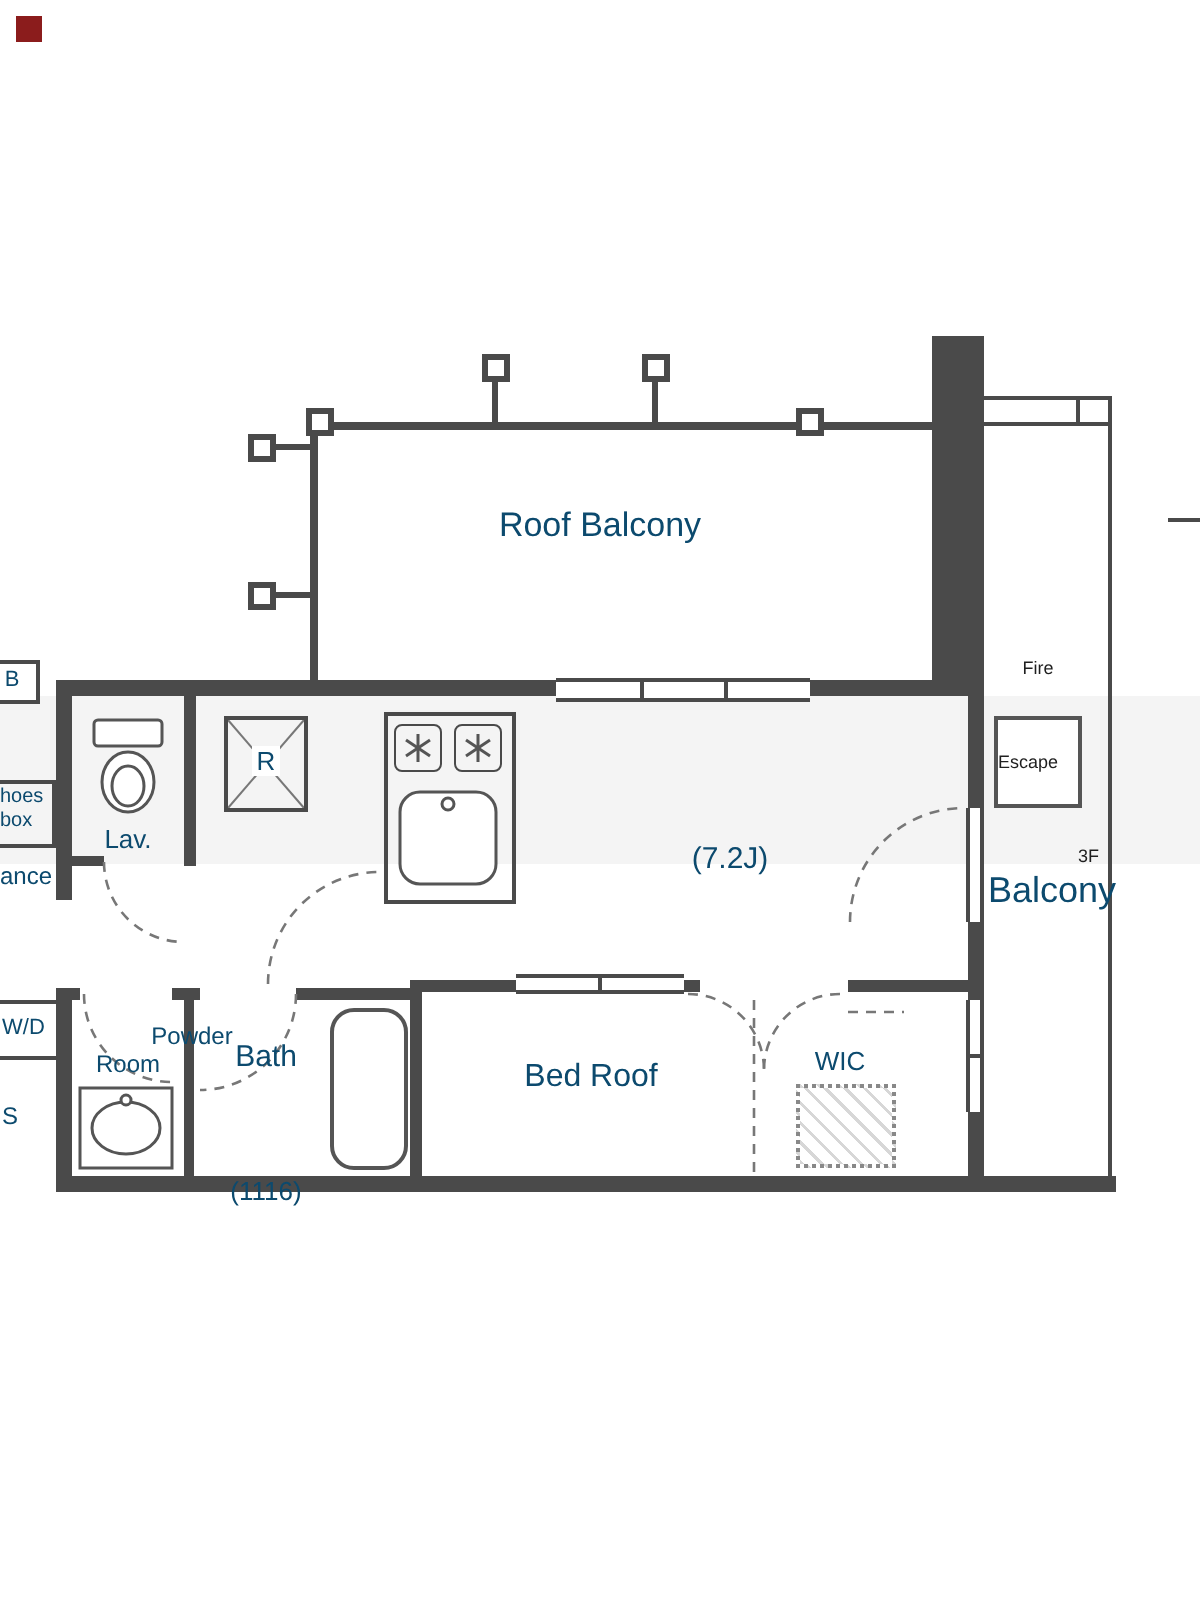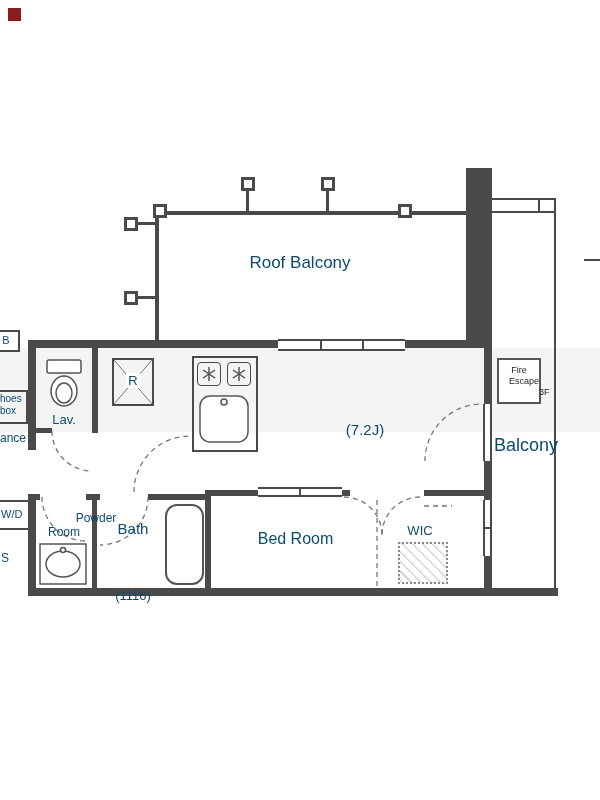--- a/index.html
+++ b/index.html
@@ -81,23 +81,23 @@
   <div class="window" style="left:258px;top:487px;width:84px;height:10px;border-top:2px solid #4a4a4a;border-bottom:2px solid #4a4a4a;"></div>
   <div class="wdiv" style="left:299px;top:487px;width:2px;height:10px;"></div>
 
   <div class="box" style="left:192px;top:356px;width:66px;height:96px;"></div>
   <div class="box" style="left:197px;top:362px;width:24px;height:24px;border-width:1.5px;border-radius:4px;"></div>
   <div class="box" style="left:227px;top:362px;width:24px;height:24px;border-width:1.5px;border-radius:4px;"></div>
   <div class="box" style="left:112px;top:358px;width:42px;height:48px;"></div>
   <div class="box" style="left:-8px;top:330px;width:28px;height:22px;background:#fff;"></div>
   <div class="box" style="left:-14px;top:390px;width:42px;height:34px;"></div>
   <div class="box" style="left:-14px;top:500px;width:44px;height:30px;"></div>
-  <div class="box" style="left:497px;top:358px;width:44px;height:46px;border-color:#555;background:#fff;display:flex;flex-direction:column;justify-content:center;">
+  <div class="box" style="left:497px;top:358px;width:44px;height:46px;border-color:#555;background:#fff;display:flex;flex-direction:column;justify-content:center;gap:36px;">
     <div style="font-size:9px;line-height:11px;text-align:center;">Fire</div>
-    <div style="font-size:9px;line-height:11px;text-align:right;">Escape</div>
+    <div style="font-size:9px;line-height:11px;text-align:left;">Escape</div>
     <div style="font-size:9px;line-height:11px;text-align:center;padding-left:40px;">3F</div>
   </div>
   <div class="hatch" style="left:398px;top:542px;width:50px;height:42px;"></div>
 
   <svg class="layer" width="600" height="800" viewBox="0 0 600 800">
     <g fill="#fff" stroke="#555" stroke-width="1.5">
       <rect x="47" y="360" width="34" height="13" rx="2"></rect>
       <ellipse cx="64" cy="391" rx="13" ry="15"></ellipse>
       <ellipse cx="64" cy="393" rx="8" ry="10"></ellipse>
     </g>
@@ -137,21 +137,21 @@
     <g stroke="#777" stroke-width="1.3" stroke-dasharray="5 4">
       <line x1="377" y1="500" x2="377" y2="586"></line>
       <line x1="424" y1="506" x2="452" y2="506"></line>
     </g>
   </svg>
 
   <div class="txt" style="left:215px;top:253px;width:170px;font-size:17px;">Roof Balcony</div>
 
   <div class="txt" style="left:280px;top:421px;width:170px;font-size:15px;">(7.2J)</div>
 
-  <div class="txt" style="left:218px;top:529px;width:155px;font-size:16px;">Bed Room</div>
+  <div class="txt" style="left:218px;top:529px;width:155px;font-size:16px;">Bed Roof</div>
 
   <div class="txt" style="left:99px;top:520px;width:68px;font-size:15px;">Bath</div>
   <div class="txt" style="left:99px;top:540px;width:68px;font-size:13px;margin-top:48px;">(1116)</div>
 
   <div class="txt" style="left:36px;top:511px;width:56px;font-size:12px;margin-left:32px;">Powder</div>
   <div class="txt" style="left:36px;top:525px;width:56px;font-size:12px;">Room</div>
 
   <div class="txt" style="left:36px;top:412px;width:56px;font-size:13px;">Lav.</div>
 
   <div class="txt" style="left:389px;top:523px;width:62px;font-size:13px;">WIC</div>

